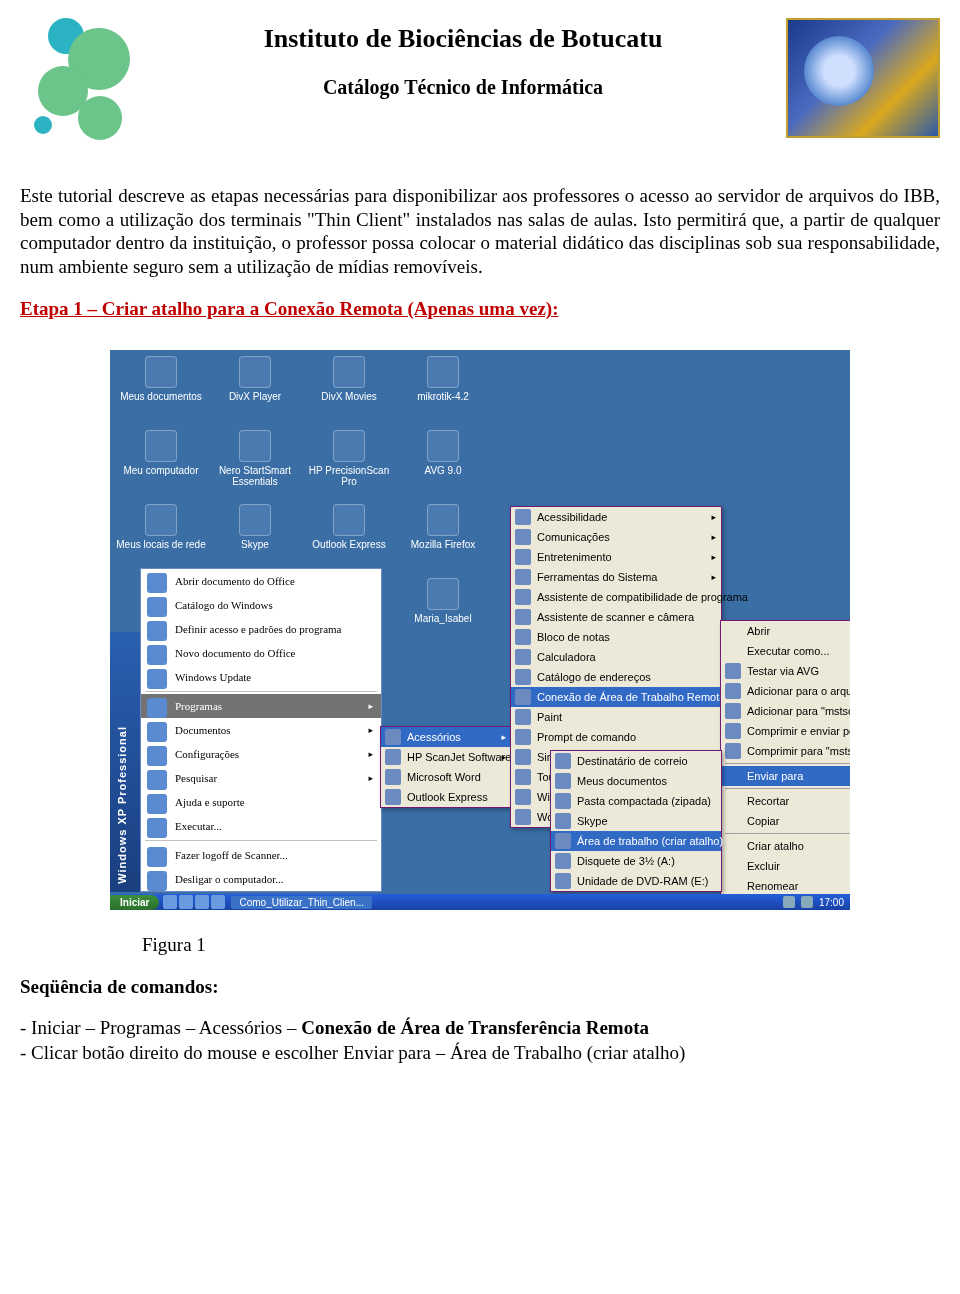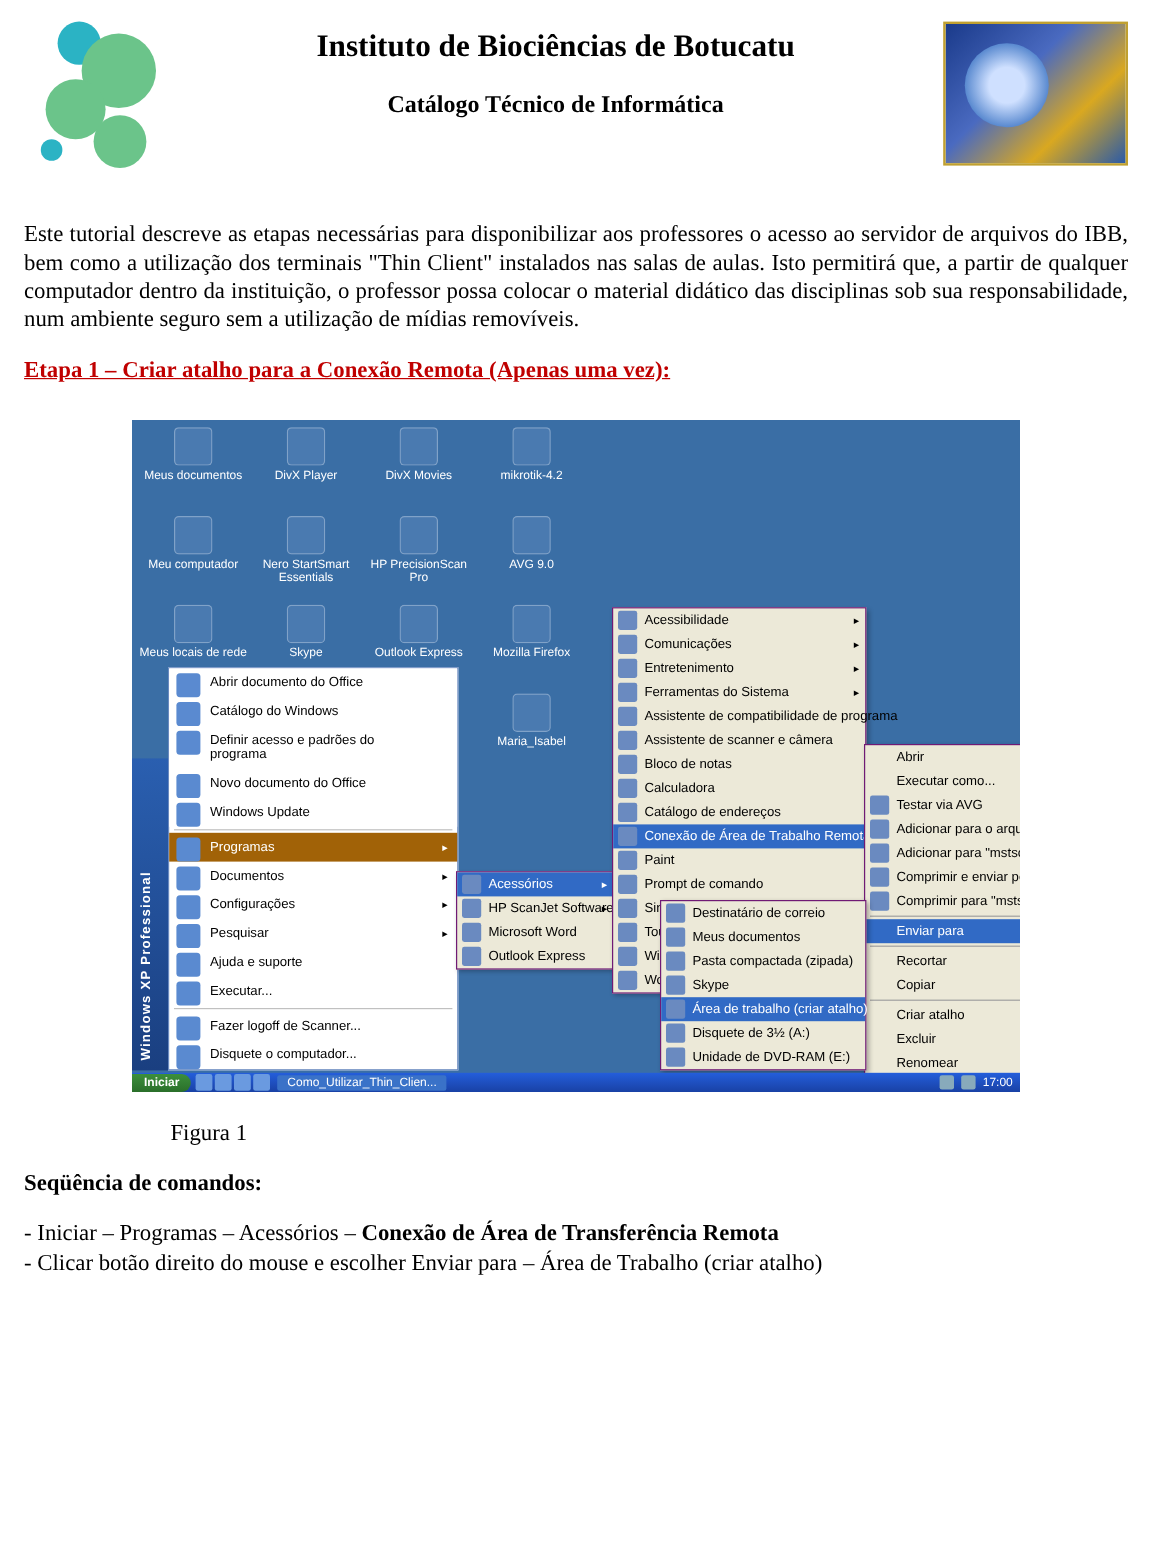--- a/index.html
+++ b/index.html
@@ -136,27 +136,27 @@
   .startcol .vt{
     color:#fff;font-weight:bold;font-size:11px;
     writing-mode:vertical-rl;transform:rotate(180deg);
     position:absolute;bottom:8px;left:6px;letter-spacing:1px;
   }
   .startmenu {
     position:absolute; left:30px; bottom:18px; width:240px;
     background:#fff;border:1px solid #6a8ac0;
   }
   .startmenu .smi{
-    padding:6px 20px 6px 34px;font-size:11px;position:relative;
+    padding:6px 20px 6px 34px;font-size:11px;position:relative;font-family:Liberation Serif, serif;
   }
   .startmenu .smi .mic{
     position:absolute;left:6px;top:4px;width:20px;height:20px;
     background:#5a8ad0;border-radius:3px;
   }
-  .startmenu .smi.hl{background:#a16207;color:#fff;}
+  .startmenu .smi.hl{background:#737373;color:#fff;}
   .startmenu .sep{height:1px;background:#c0c0c0;margin:2px 4px;}
   .startmenu .smi.arrow::after{
     content:"▸";position:absolute;right:8px;top:7px;font-size:9px;
   }
   .startmenu .top{background:#fff;}
   .taskbar{
     position:absolute;left:0;right:0;bottom:0;height:16px;
     background:linear-gradient(#245edb,#1941a5);
     display:flex;align-items:center;color:#fff;font-size:10px;
   }
@@ -242,21 +242,21 @@
       </div>
       <div class="sep"></div>
       <div class="smi hl arrow"><div class="mic"></div><span>Programas</span></div>
       <div class="smi arrow"><div class="mic"></div><span>Documentos</span></div>
       <div class="smi arrow"><div class="mic"></div><span>Configurações</span></div>
       <div class="smi arrow"><div class="mic"></div><span>Pesquisar</span></div>
       <div class="smi"><div class="mic"></div><span>Ajuda e suporte</span></div>
       <div class="smi"><div class="mic"></div><span>Executar...</span></div>
       <div class="sep"></div>
       <div class="smi"><div class="mic"></div><span>Fazer logoff de Scanner...</span></div>
-      <div class="smi"><div class="mic"></div><span>Disquete o computador...</span></div>
+      <div class="smi"><div class="mic"></div><span>Desligar o computador...</span></div>
     </div>
 
     <div class="menu" style="left:270px;bottom:102px;width:130px;">
       <div class="mi hl arrow"><div class="mic"></div><span>Acessórios</span></div>
       <div class="mi arrow"><div class="mic"></div><span>HP ScanJet Software</span></div>
       <div class="mi"><div class="mic"></div><span>Microsoft Word</span></div>
       <div class="mi"><div class="mic"></div><span>Outlook Express</span></div>
     </div>
 
     <div class="menu" style="left:400px;top:156px;width:210px;">

